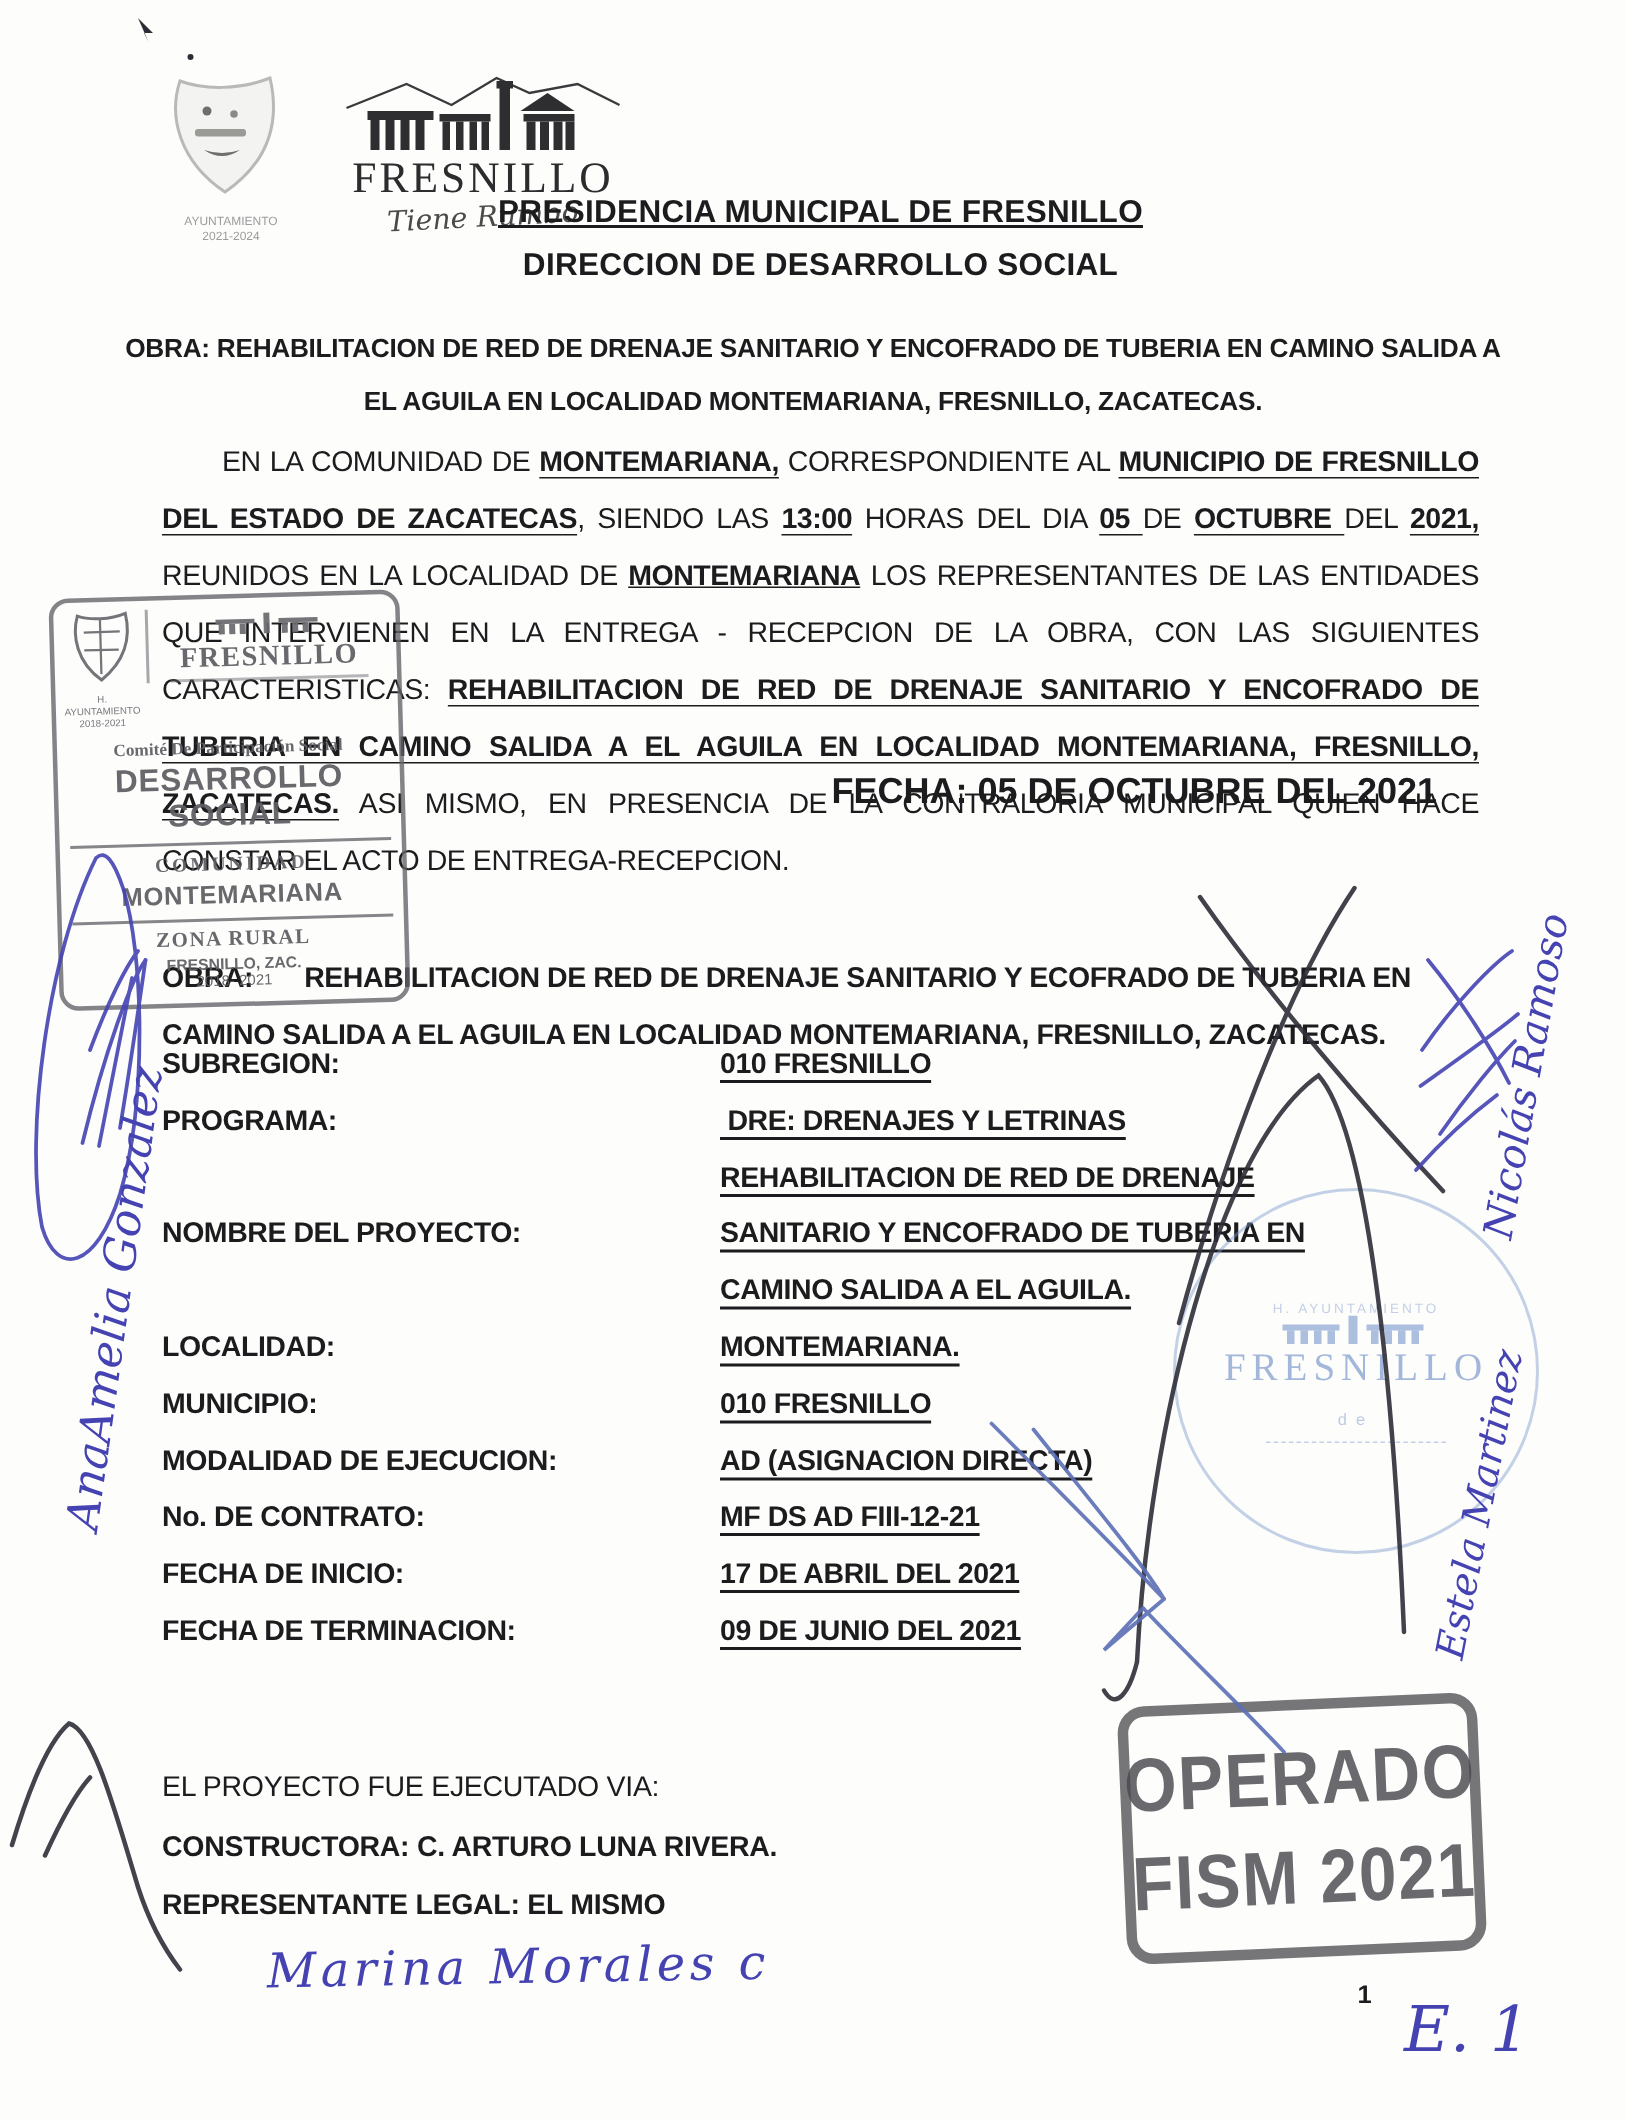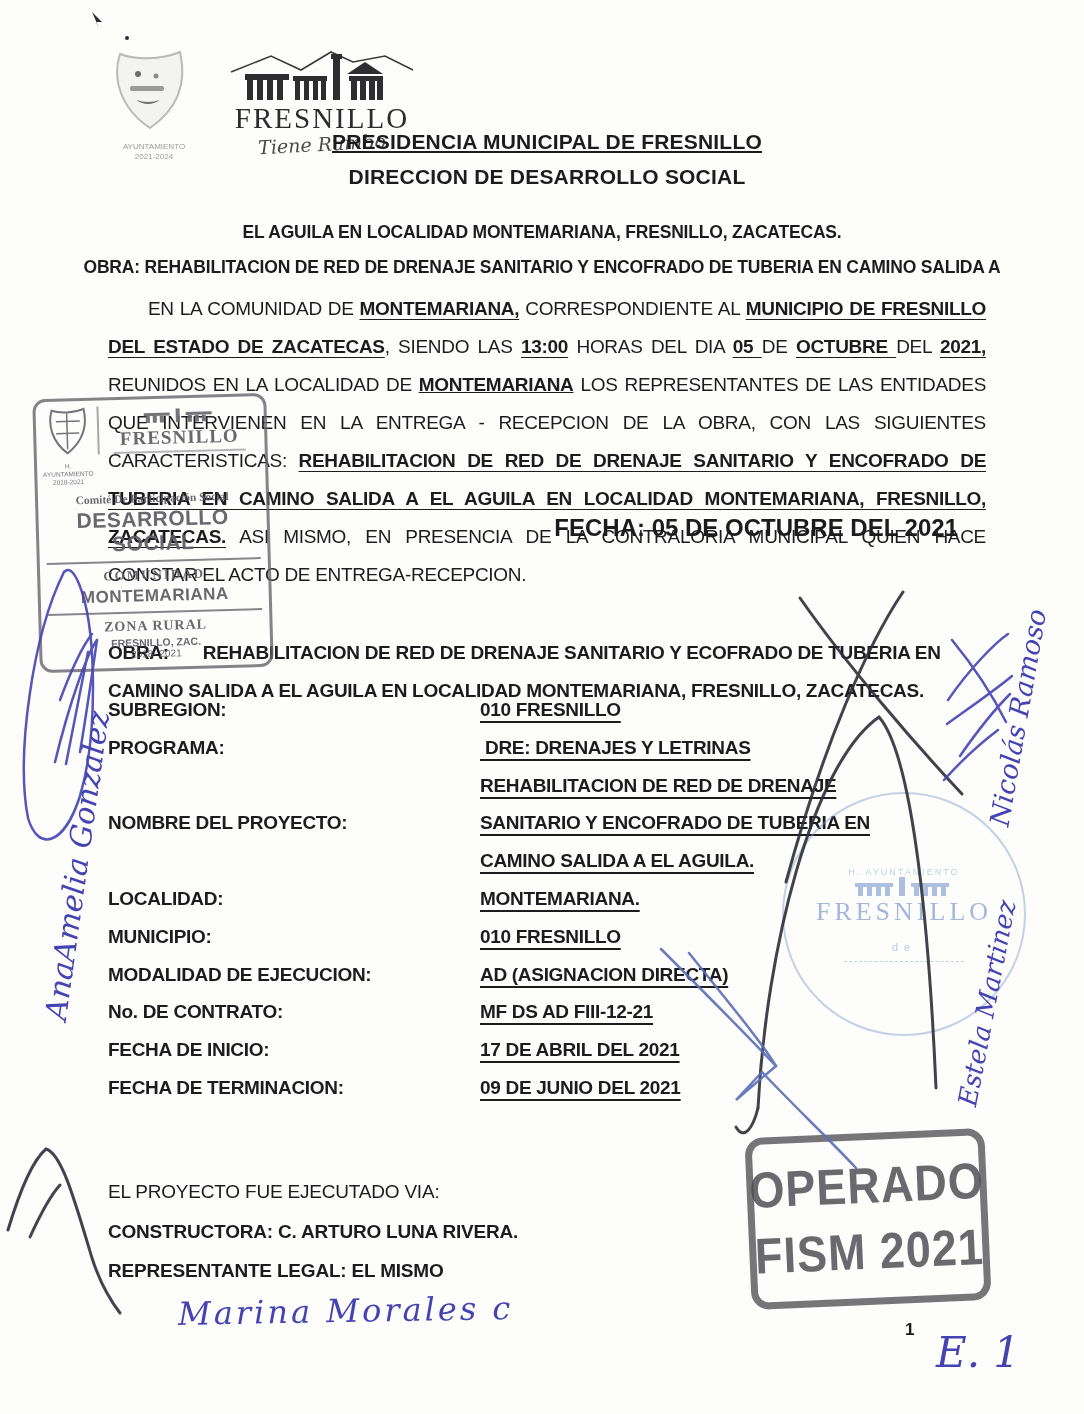--- a/index.html
+++ b/index.html
@@ -136,22 +136,22 @@
     <div class="wordmark">FRESNILLO</div>
     <div class="tagline">Tiene Rumbo</div>
   </div>
 
   <div class="abs header-titles">
     <div class="t1">PRESIDENCIA MUNICIPAL DE FRESNILLO</div>
     <div class="t2">DIRECCION DE DESARROLLO SOCIAL</div>
   </div>
 
   <div class="abs obra-heading">
+    <div>OBRA: REHABILITACION DE RED DE DRENAJE SANITARIO Y ENCOFRADO DE TUBERIA EN CAMINO SALIDA A</div>
     <div>EL AGUILA EN LOCALIDAD MONTEMARIANA, FRESNILLO,  ZACATECAS.</div>
-    <div>OBRA: REHABILITACION DE RED DE DRENAJE SANITARIO Y ENCOFRADO DE TUBERIA EN CAMINO SALIDA A</div>
   </div>
 
   <div class="abs body-par"><span>EN LA COMUNIDAD DE </span><span class="b u">MONTEMARIANA,</span><span> CORRESPONDIENTE AL </span><span class="b u">MUNICIPIO DE FRESNILLO DEL ESTADO DE ZACATECAS</span><span>, SIENDO LAS </span><span class="b u">13:00</span><span> HORAS DEL DIA </span><span class="b u"> 05 </span><span>DE </span><span class="b u">OCTUBRE </span><span>DEL </span><span class="b u">2021,</span><span> REUNIDOS EN LA LOCALIDAD DE </span><span class="b">MONTEMARIANA</span><span> LOS REPRESENTANTES DE LAS ENTIDADES QUE INTERVIENEN EN LA ENTREGA - RECEPCION DE LA OBRA, CON LAS SIGUIENTES CARACTERISTICAS: </span><span class="b u">REHABILITACION DE RED DE DRENAJE SANITARIO Y ENCOFRADO DE TUBERIA EN CAMINO SALIDA A EL AGUILA EN LOCALIDAD MONTEMARIANA, FRESNILLO, ZACATECAS.</span><span> ASI MISMO, EN PRESENCIA DE LA CONTRALORIA MUNICIPAL QUIEN HACE CONSTAR EL ACTO DE ENTREGA-RECEPCION.</span></div>
 
   <div class="abs fecha">FECHA: 05 DE OCTUBRE DEL 2021</div>
 
   <div class="abs committee">
     <div class="toprow">
       <div class="shield-col">
         <svg width="46" height="50" viewBox="0 0 46 50">

